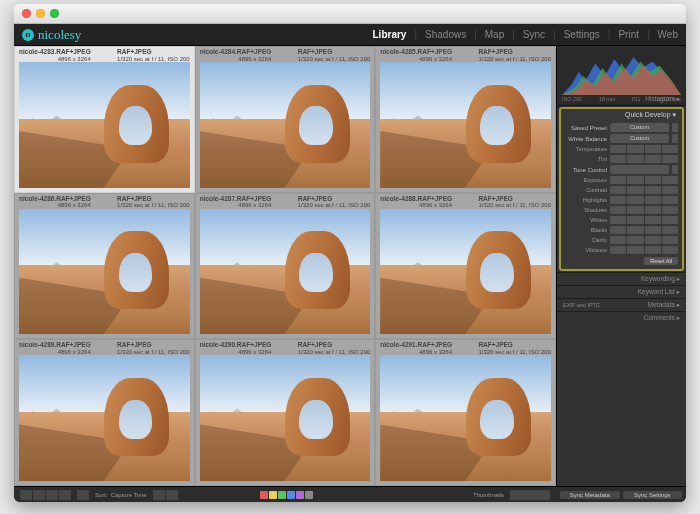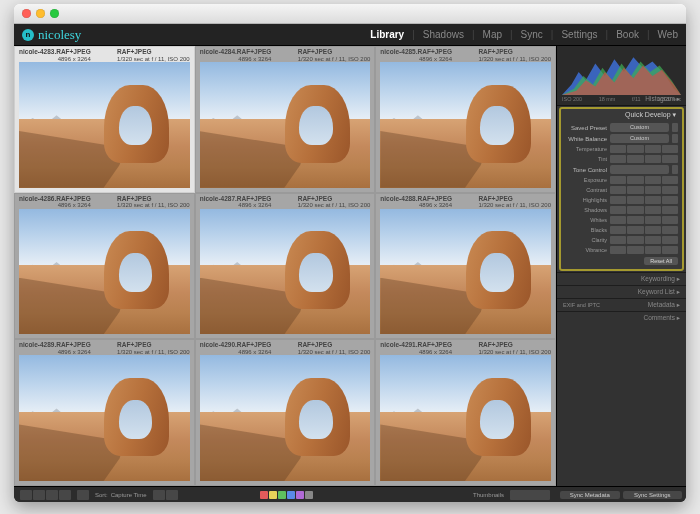--- a/index.html
+++ b/index.html
@@ -89,21 +89,21 @@
           <span class="active">Library</span>
           <span class="sep">|</span>
           <span>Shadows</span>
           <span class="sep">|</span>
           <span>Map</span>
           <span class="sep">|</span>
           <span>Sync</span>
           <span class="sep">|</span>
           <span>Settings</span>
           <span class="sep">|</span>
-          <span>Book</span>
+          <span>Print</span>
           <span class="sep">|</span>
           <span>Web</span>
         </div>
     </div>
 
     <div class="workspace">
       <div class="grid-area">
         <div class="side-handle left"></div>
         <div class="side-handle right"></div>
         <div class="grid" id="grid">

